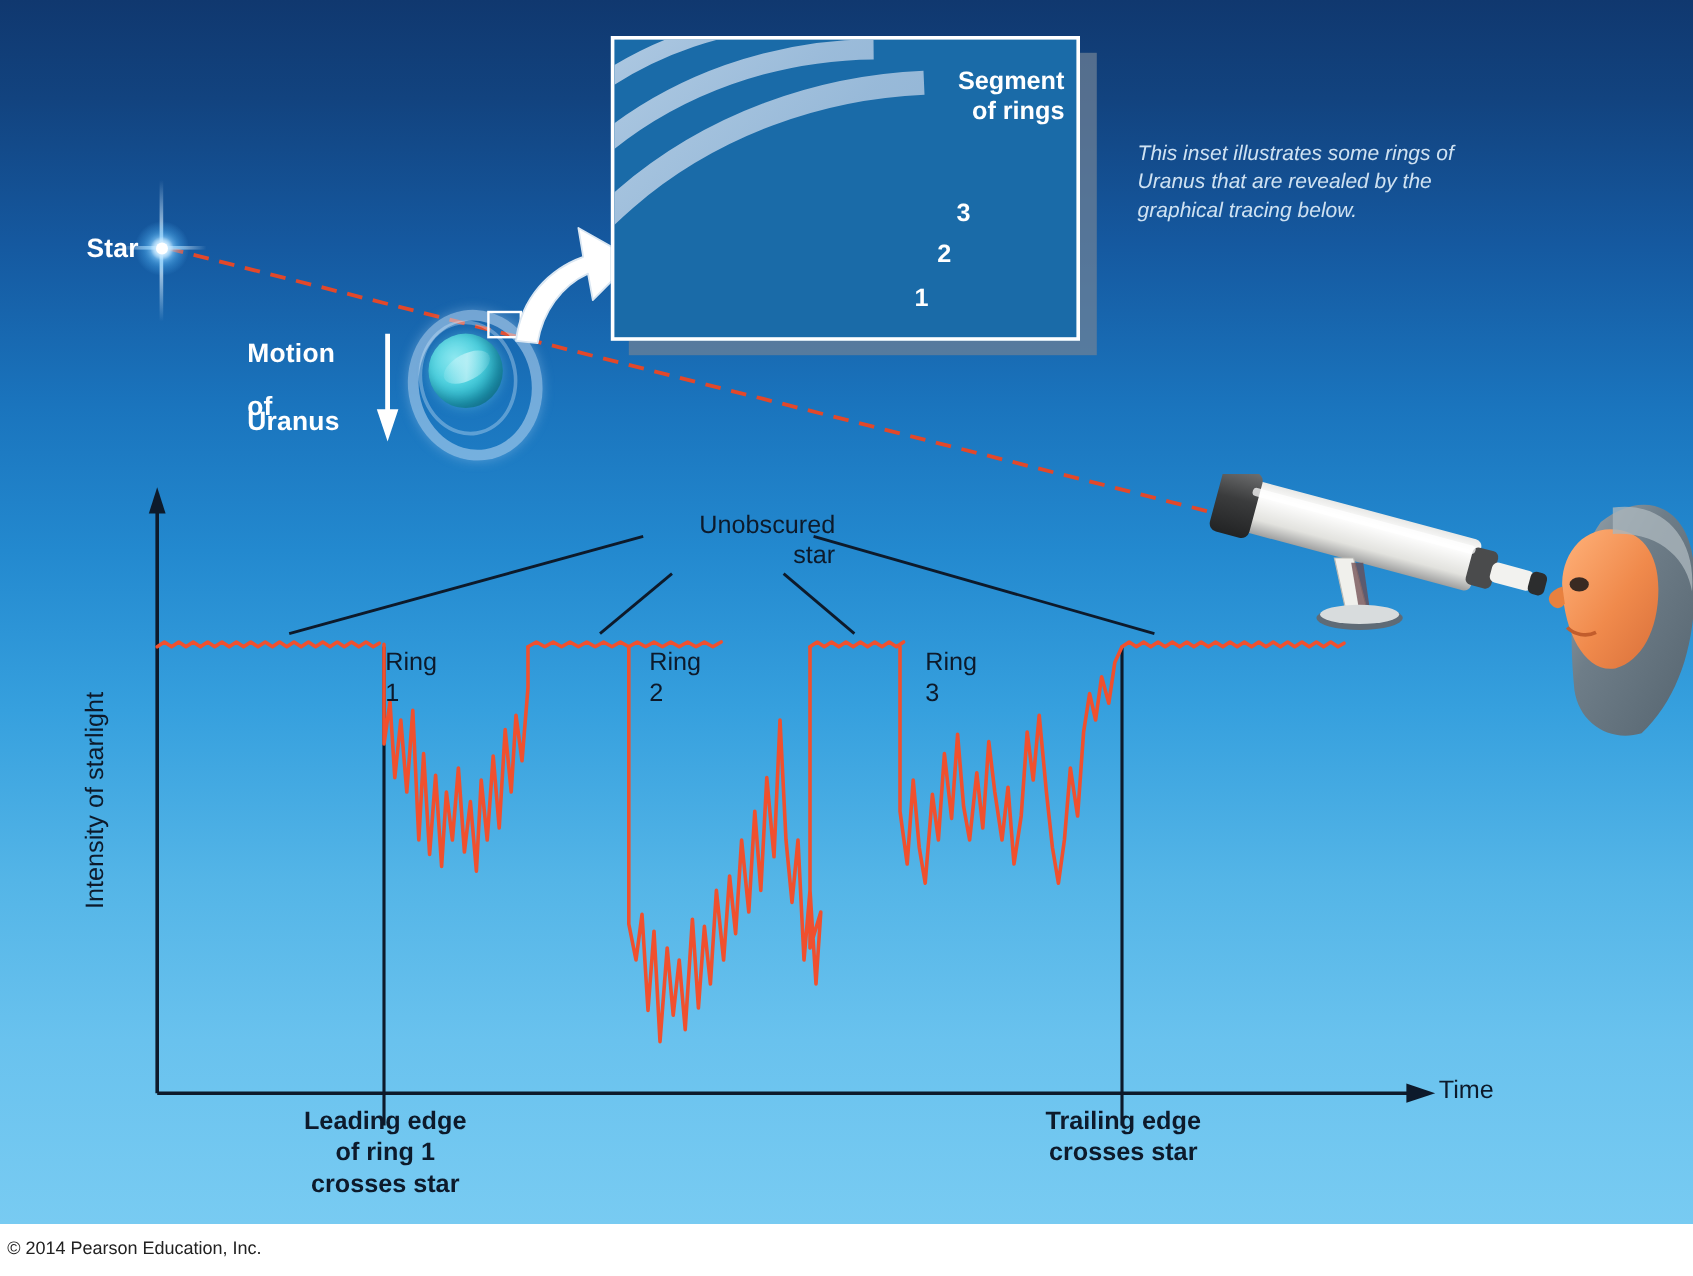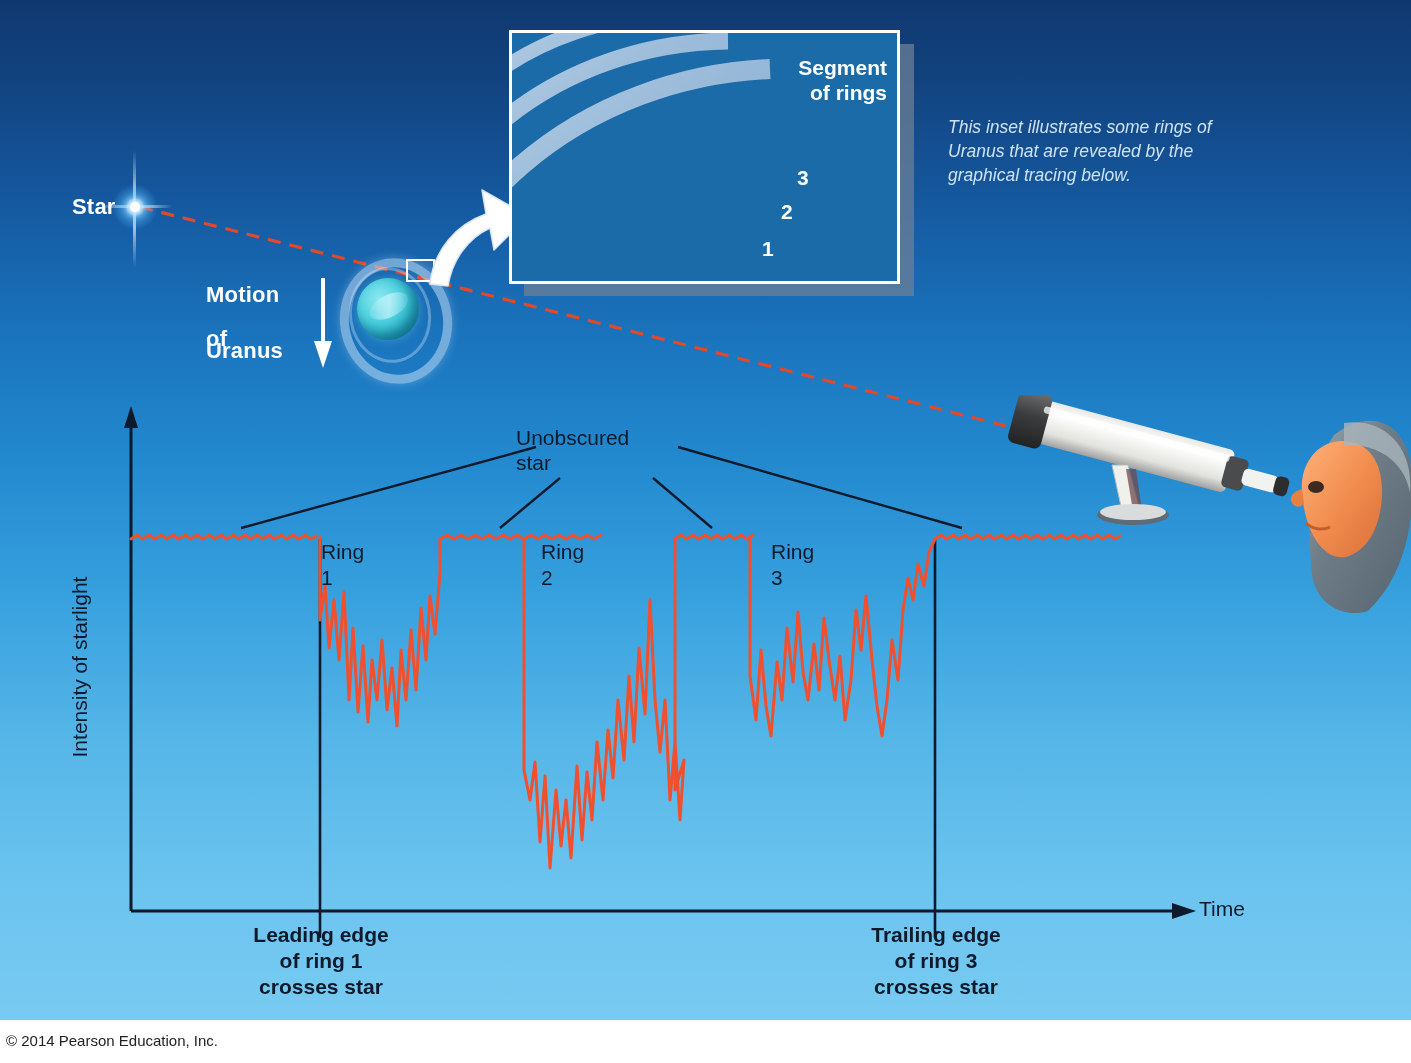--- a/index.html
+++ b/index.html
@@ -61,21 +61,21 @@
   #inset-note{position:absolute;left:948px;top:115px;width:300px;font-size:17.5px;line-height:24px;
     color:#cfe2f2;font-style:italic;font-weight:normal;}
   #observer-note{position:absolute;left:1148px;top:650px;width:250px;font-size:17.5px;line-height:24.5px;
     color:#124a74;font-style:italic;font-weight:bold;}
 
   
   #graph{position:absolute;left:0;top:0;width:1411px;height:1020px;}
   #ylabel{position:absolute;left:-40px;top:655px;width:240px;text-align:center;
     font-size:21px;color:#0d1a2b;transform:rotate(-90deg);}
   #timelabel{position:absolute;left:1199px;top:897px;font-size:21px;color:#0d1a2b;}
-  #unobscured{position:absolute;left:516px;top:425px;width:180px;text-align:left;
+  #unobscured{position:absolute;left:516px;top:425px;width:180px;text-align:right;
     font-size:21px;line-height:25px;color:#0d1a2b;}
   .ringlbl{position:absolute;width:120px;font-size:21px;line-height:26px;color:#0d1a2b;margin-top:10px;}
   .edgecap{position:absolute;width:300px;text-align:center;font-size:21px;line-height:26px;color:#0d1a2b;font-weight:bold;}
 
   
   #telescope{position:absolute;left:1000px;top:395px;width:300px;height:135px;}
   #observer{position:absolute;left:1272px;top:405px;width:145px;height:215px;}
 
   #copyright{position:absolute;left:6px;top:1032px;font-size:15px;color:#222;}
 </style>
@@ -272,21 +272,20 @@
       <div>3</div>
     </div>
 
     <div class="edgecap" style="left:171px;top:922px;">
       <div>Leading edge</div>
       <div>of ring 1</div>
       <div>crosses star</div>
     </div>
     <div class="edgecap" style="left:786px;top:922px;">
       <div>Trailing edge</div>
-      <div>of ring 3</div>
       <div>crosses star</div>
     </div>
 
   </div>
 
   <div id="copyright">© 2014 Pearson Education, Inc.</div>
 
 </div>
 
 </body></html>

